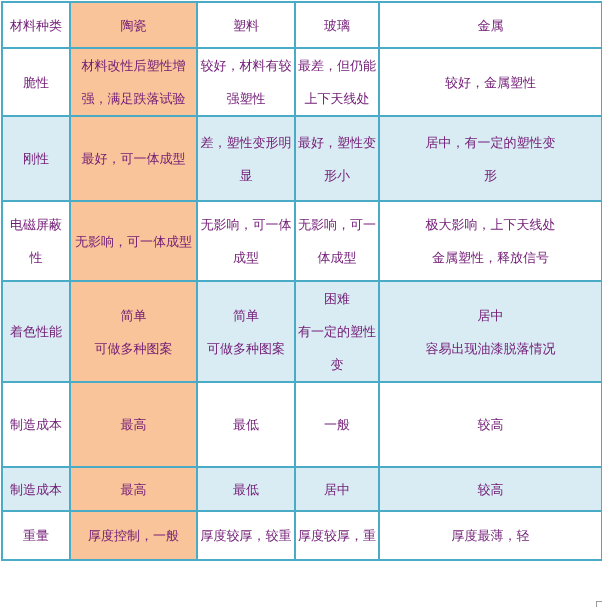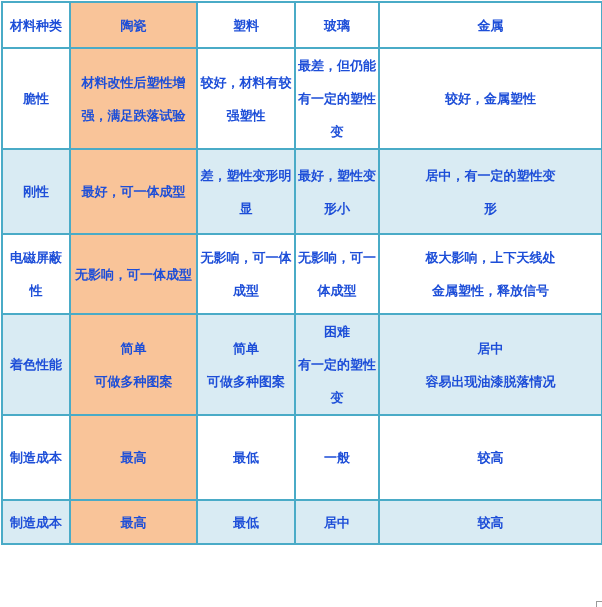--- a/index.html
+++ b/index.html
@@ -21,24 +21,24 @@
     position: absolute;
     left: 1px;
     top: 1px;
     width: 600px;
   }
   table.material-table td {
     border: 2px solid var(--accent_border, #4AABC7);
     text-align: center;
     vertical-align: middle;
     padding: 0 2px;
-    font-weight: bold;
+    font-weight: normal;
     font-size: 13px;
     line-height: 33px;
-    color: #1d4ed8;
+    color: #701a75;
     white-space: pre-line;
     background: #ffffff;
   }
   
   tr.row-blue td { background: var(--row_blue, #D9EBF3); }
   
   table.material-table tr td:nth-child(2) { background: var(--ceramic_orange, #F9C499); }
   
   tr:nth-child(1)  { height: 46px; }
   tr:nth-child(2)  { height: 43px; }
@@ -87,21 +87,21 @@
         <td>玻璃</td>
         <td>金属</td>
       </tr>
       <tr class="row-white">
         <td>脆性</td>
         <td>材料改性后塑性增
 强，满足跌落试验</td>
         <td>较好，材料有较
 强塑性</td>
         <td>最差，但仍能
-有一定的塑性变</td>
+上下天线处</td>
         <td>较好，金属塑性</td>
       </tr>
       <tr class="row-blue">
         <td>刚性</td>
         <td>最好，可一体成型</td>
         <td>差，塑性变形明
 显</td>
         <td>最好，塑性变
 形小</td>
         <td>居中，有一定的塑性变
@@ -136,16 +136,23 @@
         <td>一般</td>
         <td>较高</td>
       </tr>
       <tr class="row-blue">
         <td>制造成本</td>
         <td>最高</td>
         <td>最低</td>
         <td>居中</td>
         <td>较高</td>
       </tr>
+      <tr class="row-white">
+        <td>重量</td>
+        <td>厚度控制，一般</td>
+        <td>厚度较厚，较重</td>
+        <td>厚度较厚，重</td>
+        <td>厚度最薄，轻</td>
+      </tr>
     </tbody>
   </table>
   <div class="corner-artifact"></div>
 </div>
 
 </body></html>

